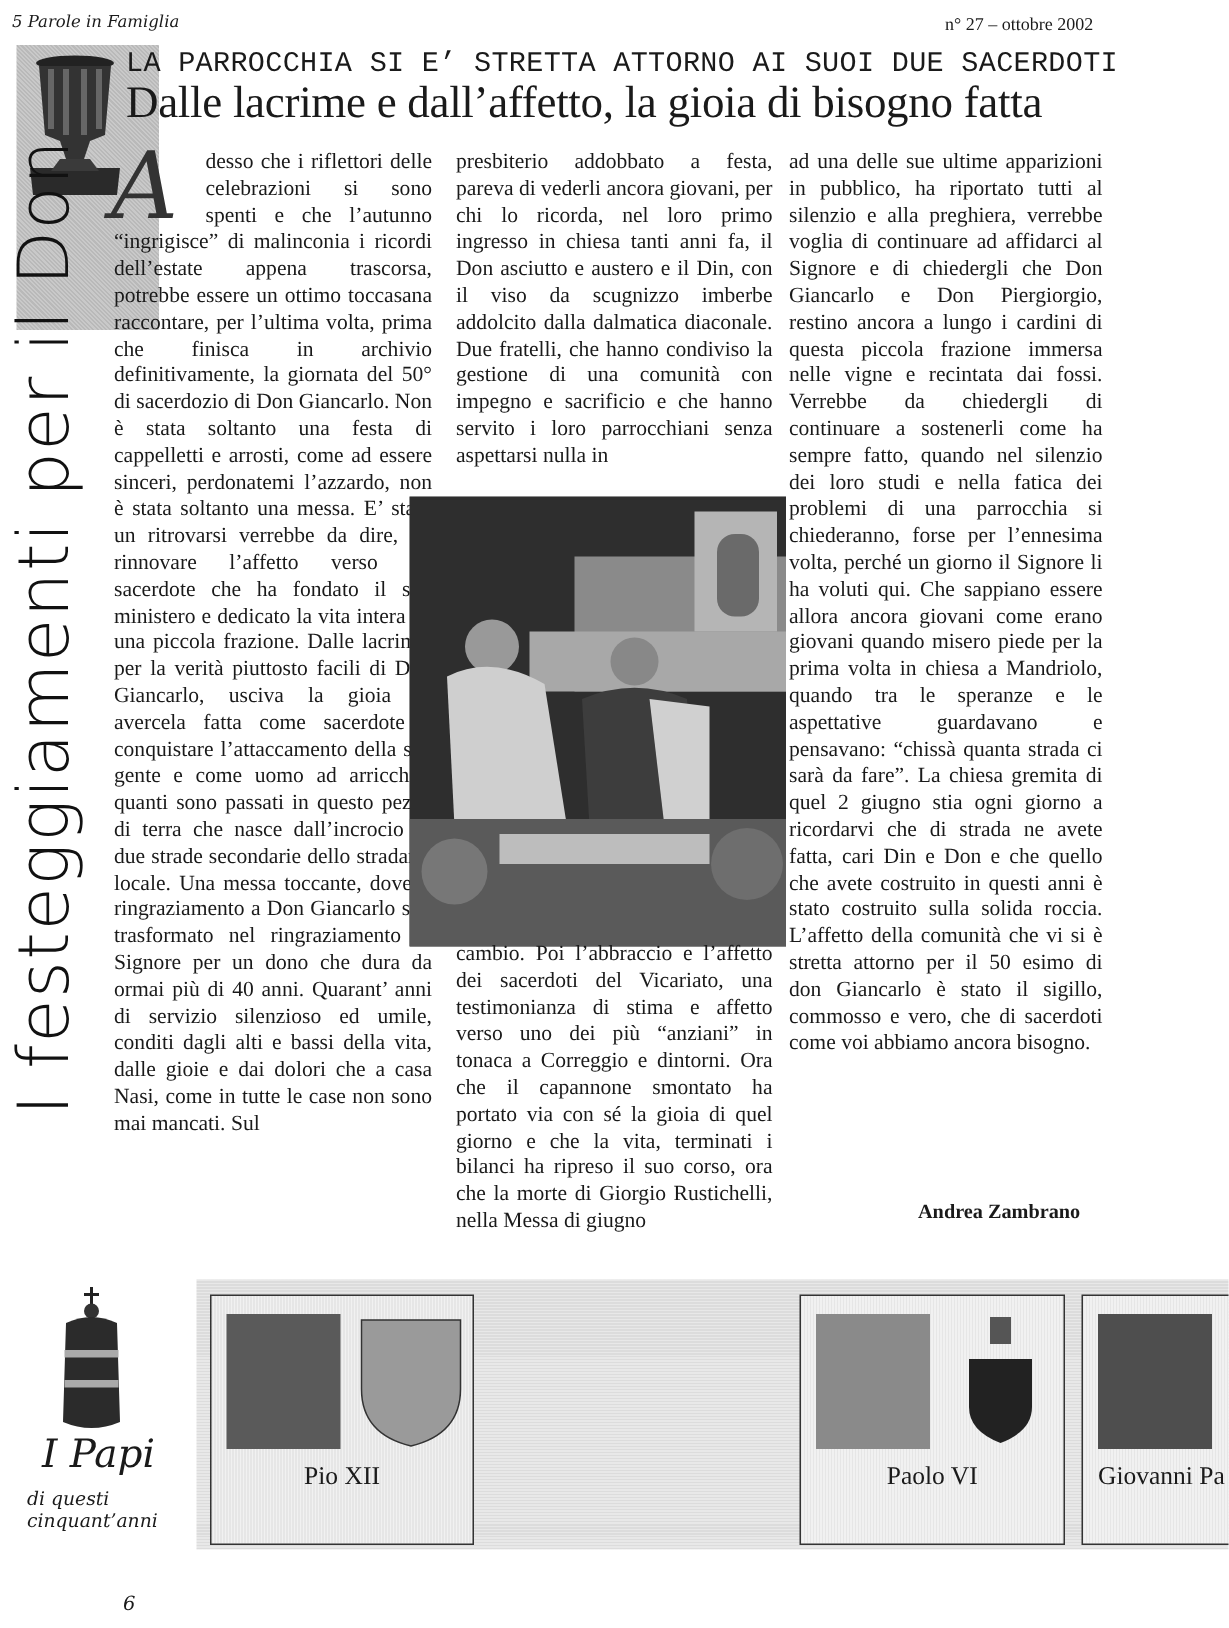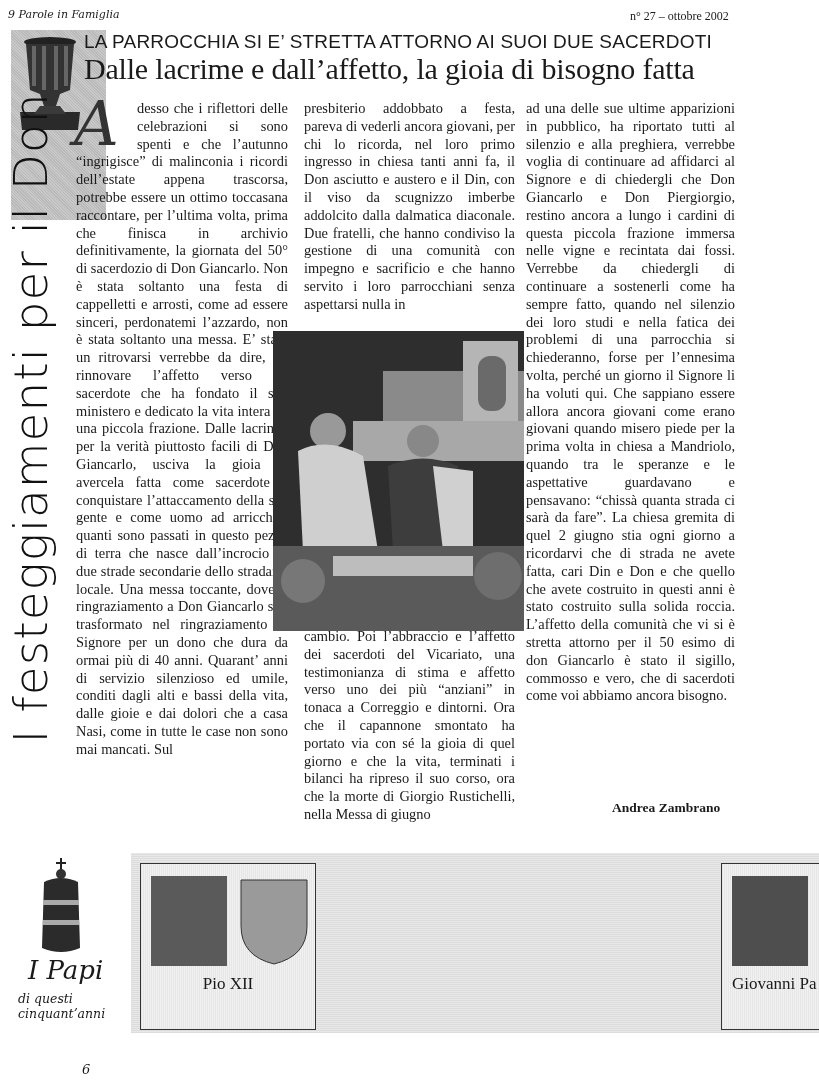--- a/index.html
+++ b/index.html
@@ -2,21 +2,21 @@
 <html><head>
 <meta charset="utf-8">
 <style>
   html, body { margin:0; padding:0; background:#ffffff; }
   body { width:819px; height:1085px; position:relative; overflow:hidden; font-family:"DejaVu Serif", serif; color:#1a1a1a; }
   .abs { position:absolute; }
   .masthead { left:8px; top:8px; font-family:"DejaVu Serif", serif; font-style:italic; font-size:11px; }
   .issue { left:630px; top:9px; font-family:"Liberation Serif", serif; font-size:12px;text-align:right; }
   .grey-block { left:11px; top:30px; width:95px; height:190px; background:repeating-linear-gradient(45deg,#b9b9b9 0 1px,#c9c9c9 1px 2px); }
   .lamp-icon { left:14px; top:32px; width:70px; height:98px; }
-  .kicker { left:84px; top:31px; font-family:Liberation Sans, sans-serif; font-size:19px; letter-spacing:0.2px; }
+  .kicker { left:84px; top:31px; font-family:Liberation Mono, monospace; font-size:19px; letter-spacing:0.2px; }
   .headline { left:84px; top:52px; font-family:"Liberation Serif", serif; font-size:30px; letter-spacing:-0.2px; }
   .vertical-title { left:0px; top:118px; width:60px; height:600px; }
   .vertical-title span { position:absolute; left:50%; top:50%; transform:translate(-50%,-50%) rotate(-90deg); white-space:nowrap; font-family:"DejaVu Sans", sans-serif; font-size:47px; font-weight:200; letter-spacing:1px; color:#111; }
   .col { font-family:"Liberation Serif", serif; font-size:14.4px; line-height:17.8px; text-align:justify; }
   .col p { margin:0; }
   .col1 { left:76px; top:100px; width:212px; }
   .col2 { left:304px; top:100px; width:211px; }
   .col3 { left:526px; top:100px; width:209px; }
   .dropcap { float:left; width:57px; height:52px; margin:-2px 6px 0 -2px; font-family:"DejaVu Serif", serif; font-style:italic; font-size:62px; line-height:52px; color:#333; }
   .photo { left:273px; top:331px; width:251px; height:300px; background:#3a3a3a; overflow:hidden; }
@@ -28,21 +28,21 @@
   .page-num { left:82px; top:1062px; font-family:"DejaVu Serif", serif; font-style:italic; font-size:13px; }
   .popes-strip { left:131px; top:853px; width:699px; height:180px; background:repeating-linear-gradient(0deg,#dcdcdc 0 1px,#e8e8e8 1px 2px); }
   .pope-card { position:absolute; top:10px; height:165px; border:1px solid #333; background:repeating-linear-gradient(90deg,#e6e6e6 0 1px,#f1f1f1 1px 2px); }
   .pope-card .portrait { position:absolute; left:10px; top:12px; width:76px; height:90px; background:#777; }
   .pope-card .arms { position:absolute; left:98px; top:12px; width:70px; height:90px; }
   .pope-card .name { position:absolute; left:0; right:0; top:110px; text-align:center; font-family:"Liberation Serif", serif; font-size:17px; white-space:nowrap; }
 </style>
 </head>
 <body>
 
-<div class="abs masthead">9 Parole in Famiglia</div>
+<div class="abs masthead">5 Parole in Famiglia</div>
 <div class="abs issue">n° 27 – ottobre 2002</div>
 
 <div class="abs grey-block"></div>
 <svg class="abs lamp-icon" viewBox="0 0 70 98">
   <ellipse cx="36" cy="10" rx="26" ry="5" fill="#222"></ellipse>
   <path d="M12 12 L60 12 L56 58 L46 62 L42 74 L30 74 L26 62 L16 58 Z" fill="#333"></path>
   <rect x="18" y="14" width="4" height="40" fill="#666"></rect>
   <rect x="28" y="14" width="4" height="44" fill="#666"></rect>
   <rect x="40" y="14" width="4" height="44" fill="#666"></rect>
   <rect x="50" y="14" width="4" height="40" fill="#666"></rect>
@@ -110,19 +110,27 @@
 </div>
 
 <div class="abs popes-strip">
   <div class="pope-card" style="left:9px;width:174px;">
     <div class="portrait" style="background:#5a5a5a;"></div>
     <svg class="arms" viewBox="0 0 70 90">
       <path d="M2 4 L68 4 L68 50 Q68 80 35 88 Q2 80 2 50 Z" fill="#9a9a9a" stroke="#333"></path>
     </svg>
     <div class="name">Pio XII</div>
   </div>
+  <div class="pope-card" style="left:402px;width:175px;">
+    <div class="portrait" style="background:#8a8a8a;"></div>
+    <svg class="arms" viewBox="0 0 70 90">
+      <rect x="28" y="2" width="14" height="18" fill="#555"></rect>
+      <path d="M14 30 L56 30 L56 62 Q56 78 35 86 Q14 78 14 62 Z" fill="#222"></path>
+    </svg>
+    <div class="name">Paolo VI</div>
+  </div>
   <div class="pope-card" style="left:590px;width:120px;">
     <div class="portrait" style="background:#4e4e4e;"></div>
     <div class="name" style="text-align:left;left:10px;">Giovanni Pa</div>
   </div>
 </div>
 
 <div class="abs page-num">6</div>
 
 </body></html>

